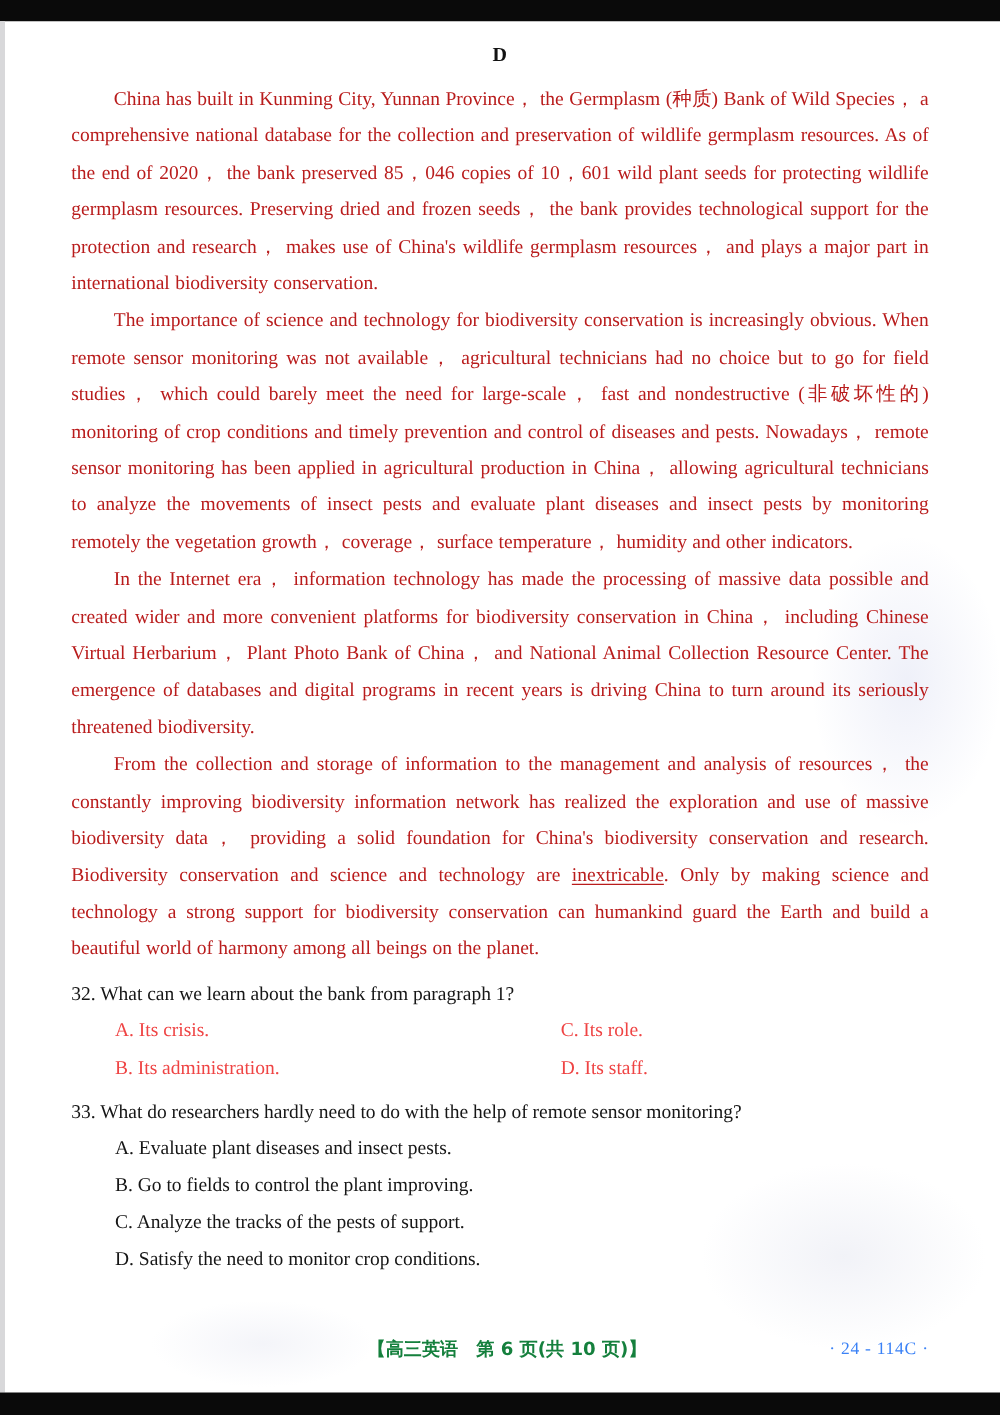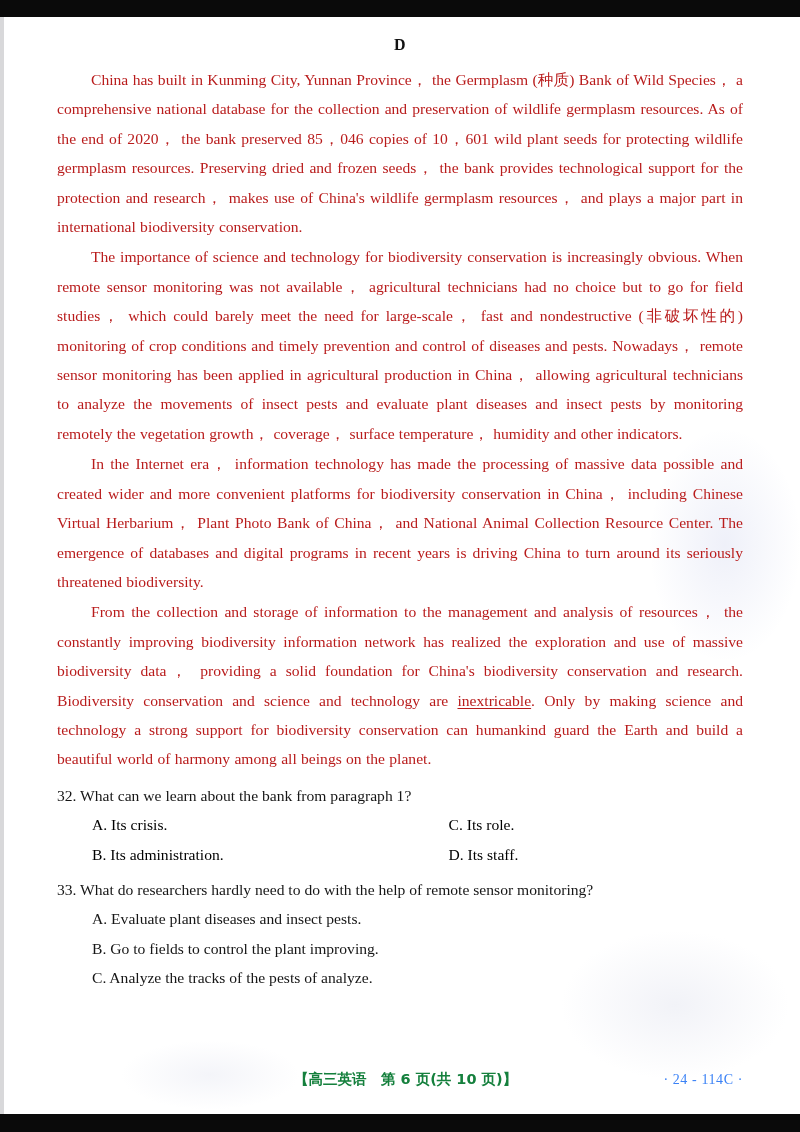--- a/index.html
+++ b/index.html
@@ -93,21 +93,21 @@
 
   .opts-2col {
     display: flex;
     flex-wrap: wrap;
     padding-left: 35px;
   }
   .opts-2col .opt {
     width: 50%;
     font-size: 15.6px;
     line-height: 29.4px;
-    color: #000000;
+    color: #ef4444;
     box-sizing: border-box;
   }
   .opts-2col .opt:nth-child(even) { padding-left: 31px; }
 
   .opts-1col { padding-left: 35px; }
   .opts-1col .opt {
     font-size: 15.6px;
     line-height: 29.4px;
     color: #161616;
   }
@@ -171,21 +171,22 @@
       <div class="opt">C. Its role.</div>
       <div class="opt">B. Its administration.</div>
       <div class="opt">D. Its staff.</div>
     </div>
 
     <div class="question">33. What do researchers hardly need to do with the help of remote sensor monitoring?</div>
 
     <div class="opts-1col">
       <div class="opt">A. Evaluate plant diseases and insect pests.</div>
       <div class="opt">B. Go to fields to control the plant improving.</div>
-      <div class="opt">C. Analyze the tracks of the pests of analyze.</div>
+      <div class="opt">C. Analyze the tracks of the pests of support.</div>
+      <div class="opt">D. Satisfy the need to monitor crop conditions.</div>
     </div>
 
   </div>
 
   <div class="footer">
     <div class="footer-left">【高三英语　第 6 页(共 10 页)】</div>
     <div class="footer-right">· 24 - 114C ·</div>
   </div>
 
 </div>

